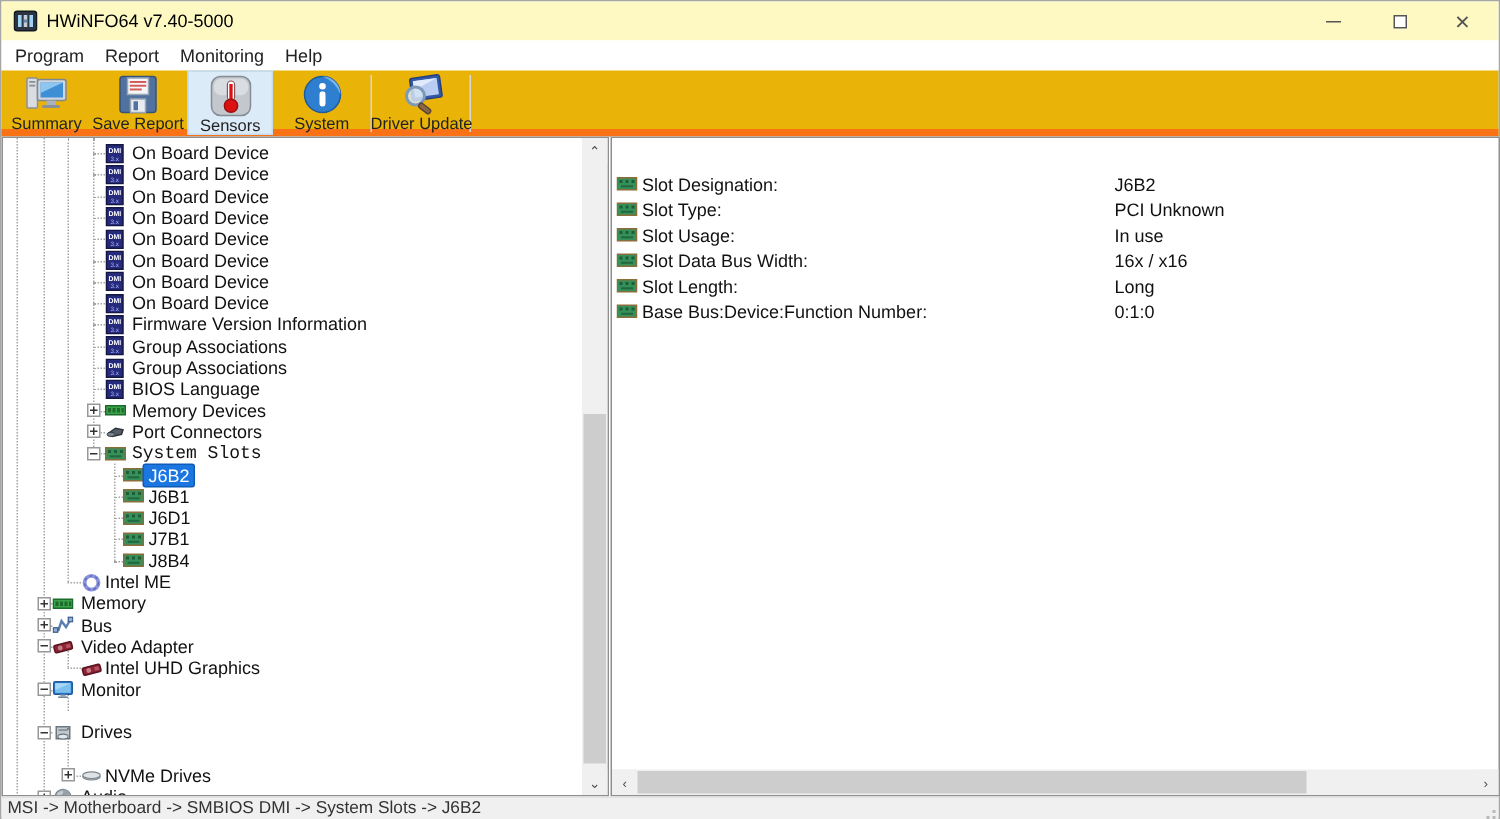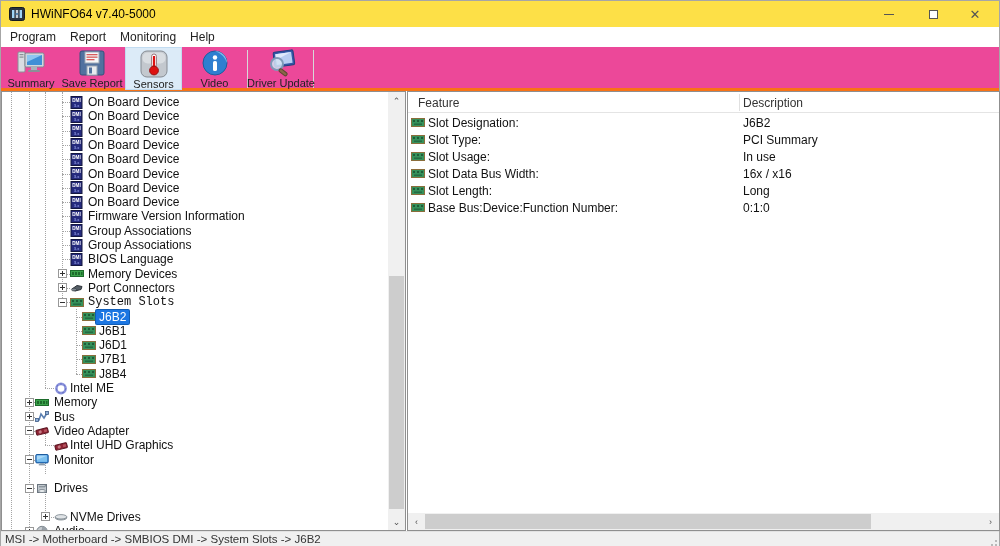--- a/index.html
+++ b/index.html
@@ -1,35 +1,35 @@
 <!DOCTYPE html>
 <html><head>
 <meta charset="utf-8">
 <style>
   * { box-sizing: border-box; margin: 0; padding: 0; }
   html,body { width:1000px; height:546px; overflow:hidden; }
   body { font-family:"Liberation Sans", sans-serif; font-size:12px; color:#111; background:#fff; }
   #window { position:relative; width:1000px; height:546px; background:#fff; border:1px solid #a6a6a6; }
 
   
-  #titlebar { position:absolute; left:0; top:0; width:100%; height:26px; background:#fde047; }
+  #titlebar { position:absolute; left:0; top:0; width:100%; height:26px; background:#fef9c3; }
   #app-icon { position:absolute; left:8px; top:5px; width:16px; height:16px; }
   #title-text { position:absolute; left:30px; top:6px; font-size:12px; color:#000; }
   .win-btn { position:absolute; top:0; width:44px; height:26px; display:flex; align-items:center; justify-content:center; color:#555; }
   #btn-min { right:88px; } #btn-max { right:44px; } #btn-close { right:2px; }
   .glyph-min { width:10px; height:1px; background:#555; }
   .glyph-max { width:9px; height:9px; border:1px solid #555; background:#fff; }
   #btn-close { font-size:13px; }
 
   
   #menubar { position:absolute; left:0; top:26px; width:100%; height:20px; display:flex; align-items:center; padding-left:2px; background:#fff; }
   .menu-item { padding:2px 7px; color:#222; }
 
   
-  #toolbar { position:absolute; left:0; top:46px; width:100%; height:44px; background:#ec4899; border-bottom:3px solid #f97316; }
+  #toolbar { position:absolute; left:0; top:46px; width:100%; height:44px; background:#eab308; border-bottom:5px solid #f97316; }
   .tb-btn { position:absolute; top:0; height:43px; display:flex; flex-direction:column; align-items:center; justify-content:flex-start; padding-top:2px; }
   .tb-btn.active { background:#dcebf8; border:1px solid #c2dcf1; }
   .tb-icon { width:30px; height:28px; display:flex; align-items:center; justify-content:center; }
   .tb-label { font-size:11px; color:#222; margin-top:0px; white-space:nowrap; }
   .tb-sep { position:absolute; top:3px; height:38px; width:1px; background:#d8d8d8; }
 
   
   #tree-panel { position:absolute; left:0; top:90px; width:405px; height:440px; border:1px solid #8f8f8f; background:#fff; overflow:hidden; }
   #tree-content { position:absolute; left:0; top:0; width:386px; height:438px; overflow:hidden; }
   .guide { position:absolute; width:1px; border-left:1px dotted #a5a5a5; pointer-events:none; }
@@ -149,21 +149,21 @@
       </div>
       <div class="tb-btn" style="left: 186px; width: 55px;">
         <span class="tb-icon">
           <svg width="30" height="28" viewBox="0 0 30 28">
             <circle cx="15" cy="14" r="12" fill="#2f7fd0" stroke="#1f5c9e"></circle>
             <path d="M15 2 A12 12 0 0 1 27 14 A20 20 0 0 0 15 2 Z" fill="#7ab6e8"></path>
             <circle cx="15" cy="8.5" r="2.2" fill="#fff"></circle>
             <rect x="13" y="12" width="4" height="10" rx="1.6" fill="#fff"></rect>
           </svg>
         </span>
-        <div class="tb-label">Video</div>
+        <div class="tb-label">System</div>
       </div>
       <div class="tb-btn" style="left: 248px; width: 64px;">
         <span class="tb-icon">
           <svg width="30" height="28" viewBox="0 0 30 28">
             <g transform="rotate(-8 18 10)">
               <rect x="8" y="2" width="20" height="15" rx="1.5" fill="#3358a8" stroke="#22407e"></rect>
               <rect x="10" y="4" width="16" height="11" fill="#b9cdf2"></rect>
               <path d="M10 4 L26 4 L10 10 Z" fill="#e0eafc"></path>
             </g>
             <circle cx="11" cy="15" r="6" fill="#d5e4f4" fill-opacity="0.85" stroke="#7e99b8" stroke-width="2"></circle>
@@ -569,25 +569,20 @@
         </div>
       </div>
     <div id="tree-vscroll">
       <div class="scroll-arrow" style="top:0">⌃</div>
       <div id="tree-thumb"></div>
       <div class="scroll-arrow" style="bottom:0">⌄</div>
     </div>
   </div>
 
   <div id="right-panel">
-    <div id="table-header">
-      <span class="col-title" style="left:10px">Feature</span>
-      <div id="col-sep"></div>
-      <span class="col-title" style="left:335px">Description</span>
-    </div>
     <div id="table-body">
         <div class="t-row" style="top: 22px;">
           <span class="t-icon"><svg width="14" height="13" viewBox="0 0 14 13">
               <rect x="0.5" y="2.5" width="13" height="8" fill="#35915a" stroke="#8a6d3b"></rect>
               <rect x="2" y="4" width="2" height="2" fill="#1f5c38"></rect>
               <rect x="6" y="4" width="2" height="2" fill="#1f5c38"></rect>
               <rect x="10" y="4" width="2" height="2" fill="#1f5c38"></rect>
               <rect x="3" y="7.5" width="8" height="1.4" fill="#246840"></rect>
             </svg></span>
           <span class="t-feature">Slot Designation:</span>
@@ -595,21 +590,21 @@
         </div>
         <div class="t-row" style="top: 39px;">
           <span class="t-icon"><svg width="14" height="13" viewBox="0 0 14 13">
               <rect x="0.5" y="2.5" width="13" height="8" fill="#35915a" stroke="#8a6d3b"></rect>
               <rect x="2" y="4" width="2" height="2" fill="#1f5c38"></rect>
               <rect x="6" y="4" width="2" height="2" fill="#1f5c38"></rect>
               <rect x="10" y="4" width="2" height="2" fill="#1f5c38"></rect>
               <rect x="3" y="7.5" width="8" height="1.4" fill="#246840"></rect>
             </svg></span>
           <span class="t-feature">Slot Type:</span>
-          <span class="t-desc">PCI Summary</span>
+          <span class="t-desc">PCI Unknown</span>
         </div>
         <div class="t-row" style="top: 56px;">
           <span class="t-icon"><svg width="14" height="13" viewBox="0 0 14 13">
               <rect x="0.5" y="2.5" width="13" height="8" fill="#35915a" stroke="#8a6d3b"></rect>
               <rect x="2" y="4" width="2" height="2" fill="#1f5c38"></rect>
               <rect x="6" y="4" width="2" height="2" fill="#1f5c38"></rect>
               <rect x="10" y="4" width="2" height="2" fill="#1f5c38"></rect>
               <rect x="3" y="7.5" width="8" height="1.4" fill="#246840"></rect>
             </svg></span>
           <span class="t-feature">Slot Usage:</span>

